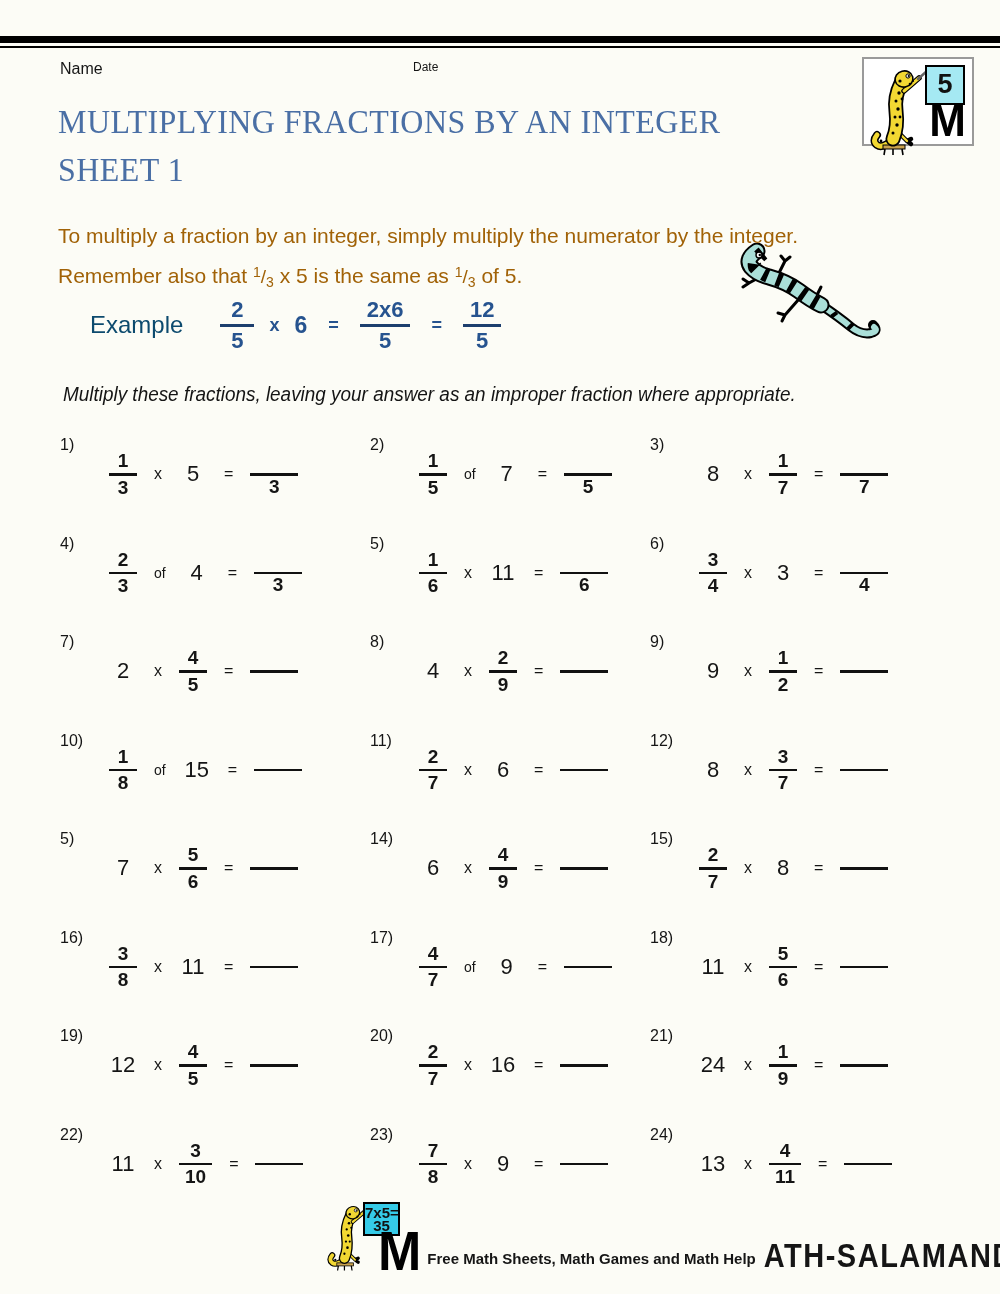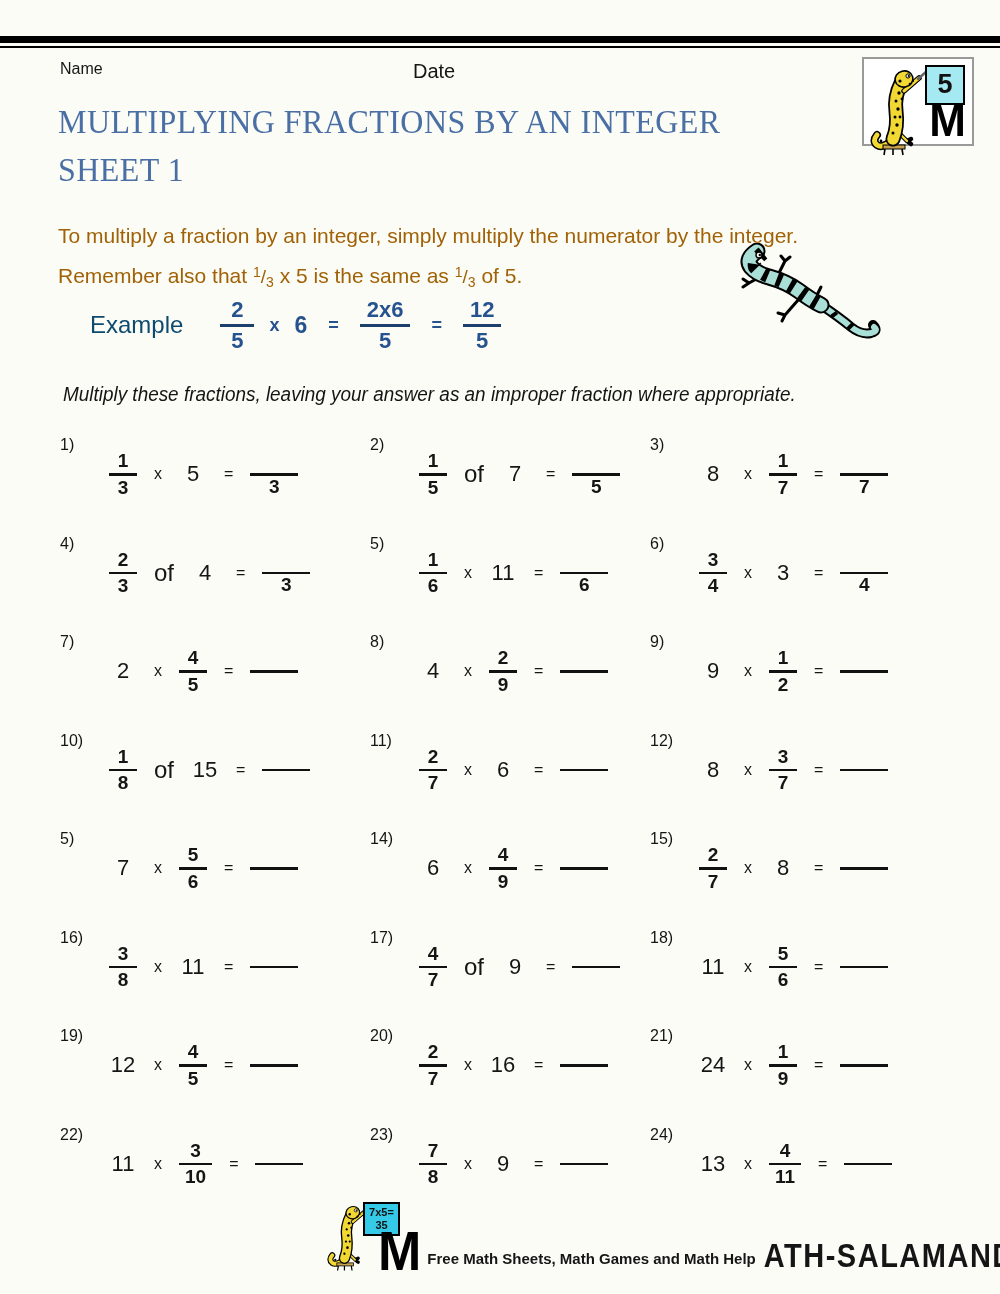--- a/index.html
+++ b/index.html
@@ -8,21 +8,21 @@
     background:#fcfcf6;color:#151515;
     font-family:"Liberation Sans", sans-serif;
     overflow:hidden;
   }
   
   .rule-thick{position:absolute;left:0;top:36px;width:1000px;height:7px;background:#000;}
   .rule-thin{position:absolute;left:0;top:46px;width:1000px;height:2px;background:#000;}
 
   
   .name-label{position:absolute;left:60px;top:60px;font-size:16px;}
-  .date-label{position:absolute;left:413px;top:60px;font-size:20px;}
+  .date-label{position:absolute;left:413px;top:60px;font-size:12px;}
 
   .logo-box{
     position:absolute;left:862px;top:57px;width:112px;height:89px;
     background:#fff;border:2px solid #9a9a9a;box-sizing:border-box;
   }
   .logo-card{
     position:absolute;right:7px;top:6px;width:40px;height:40px;
     background:#a5e9f3;border:2.5px solid #000;box-sizing:border-box;
     font-weight:bold;font-size:27px;text-align:center;line-height:35px;color:#111;
   }
@@ -81,35 +81,35 @@
     display:grid;grid-template-columns:310px 280px 320px;grid-auto-rows:98.5px;
   }
   .problem{display:flex;align-items:center;gap:17px;}
   .p-num{align-self:flex-start;margin-top:11px;font-size:16px;width:32px;flex:none;}
   .frac{display:inline-flex;flex-direction:column;align-items:center;
     font-weight:bold;font-size:19px;line-height:22px;}
   .fr-bar{height:2.5px;background:#111;align-self:stretch;margin:1px 0;min-width:28px;}
   .fr-n,.fr-d{padding:0 6px;}
   .p-int{font-size:22px;min-width:28px;text-align:center;}
   .p-op{font-size:16px;}
-  .p-of{font-size:24px;}
+  .p-of{font-size:14px;}
   .p-eq{font-size:16px;}
   .ans{display:inline-flex;flex-direction:column;align-items:center;line-height:22px;}
   .ans-sp{height:23px;}
   .ans-line{width:48px;height:2.5px;background:#111;}
   .ans-den{font-weight:bold;font-size:19px;height:23px;}
   .hide{visibility:hidden;}
 
   
   .footer{position:absolute;left:326px;top:1200px;display:flex;align-items:flex-end;}
   .f-logo{position:relative;width:74px;height:74px;flex:none;}
   .f-board{
     position:absolute;right:0;top:2px;width:37px;height:34px;
     background:#35cbe8;border:2px solid #000;box-sizing:border-box;
-    font-weight:bold;font-size:11px;line-height:13px;text-align:center;color:#111;
+    font-weight:bold;font-size:15px;line-height:13px;text-align:center;color:#111;
     padding-top:2px;
     margin-left:16px;
   }
   .f-sala{position:absolute;left:0;bottom:2px;}
   .f-m{
     position:relative;z-index:2;margin-left:-22px;margin-bottom:-2px;
     font-weight:bold;font-size:52px;line-height:48px;letter-spacing:-4px;color:#000;
     transform:scaleY(1.05);transform-origin:left bottom;
   }
   .f-col{display:flex;align-items:center;margin-left:2px;}

